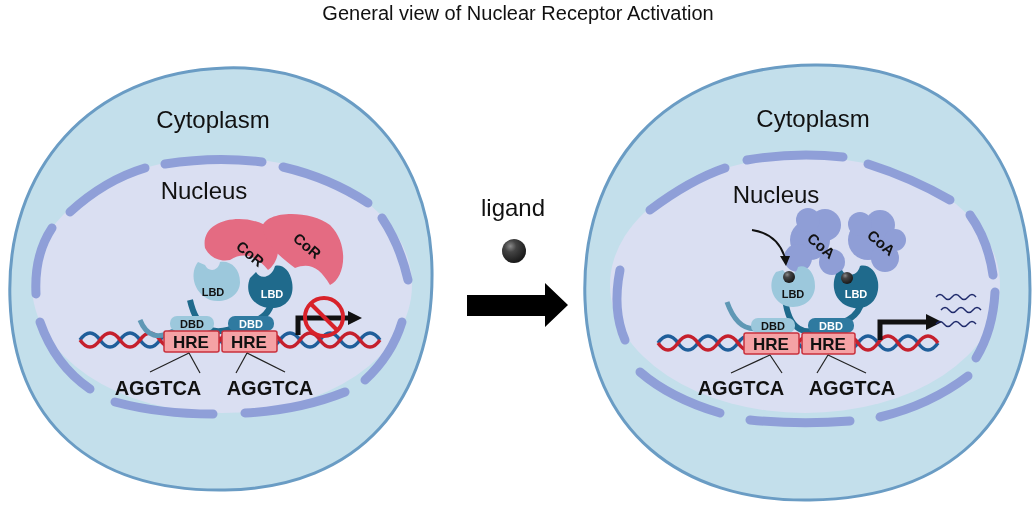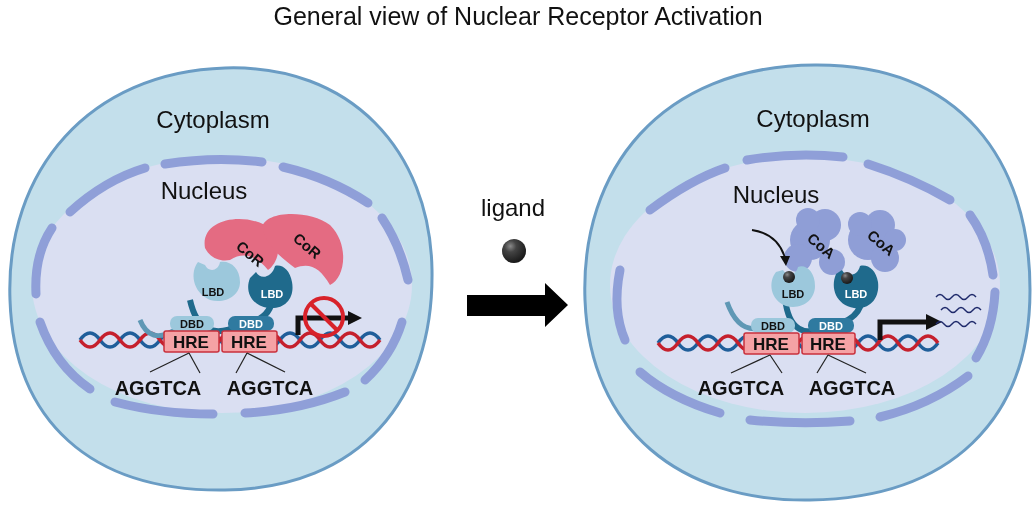--- a/index.html
+++ b/index.html
@@ -1,17 +1,17 @@
 <!DOCTYPE html>
 <html><head>
 <meta charset="utf-8">
 <style>
   html,body{margin:0;padding:0;background:#ffffff;}
   body{width:1036px;height:506px;position:relative;overflow:hidden;font-family:"Liberation Sans",sans-serif;}
-  #title{position:absolute;left:0;top:2px;width:1036px;text-align:center;font-size:25px;color:#111;}
+  #title{position:absolute;left:0;top:2px;width:1036px;text-align:center;font-size:20px;color:#111;}
   svg{position:absolute;left:0;top:0;}
   .lbl{font-family:"Liberation Sans",sans-serif;}
 </style>
 </head>
 <body>
 
 <div id="title">General view of Nuclear Receptor Activation</div>
 
 <svg width="1036" height="506" viewBox="0 0 1036 506">
   <defs>

